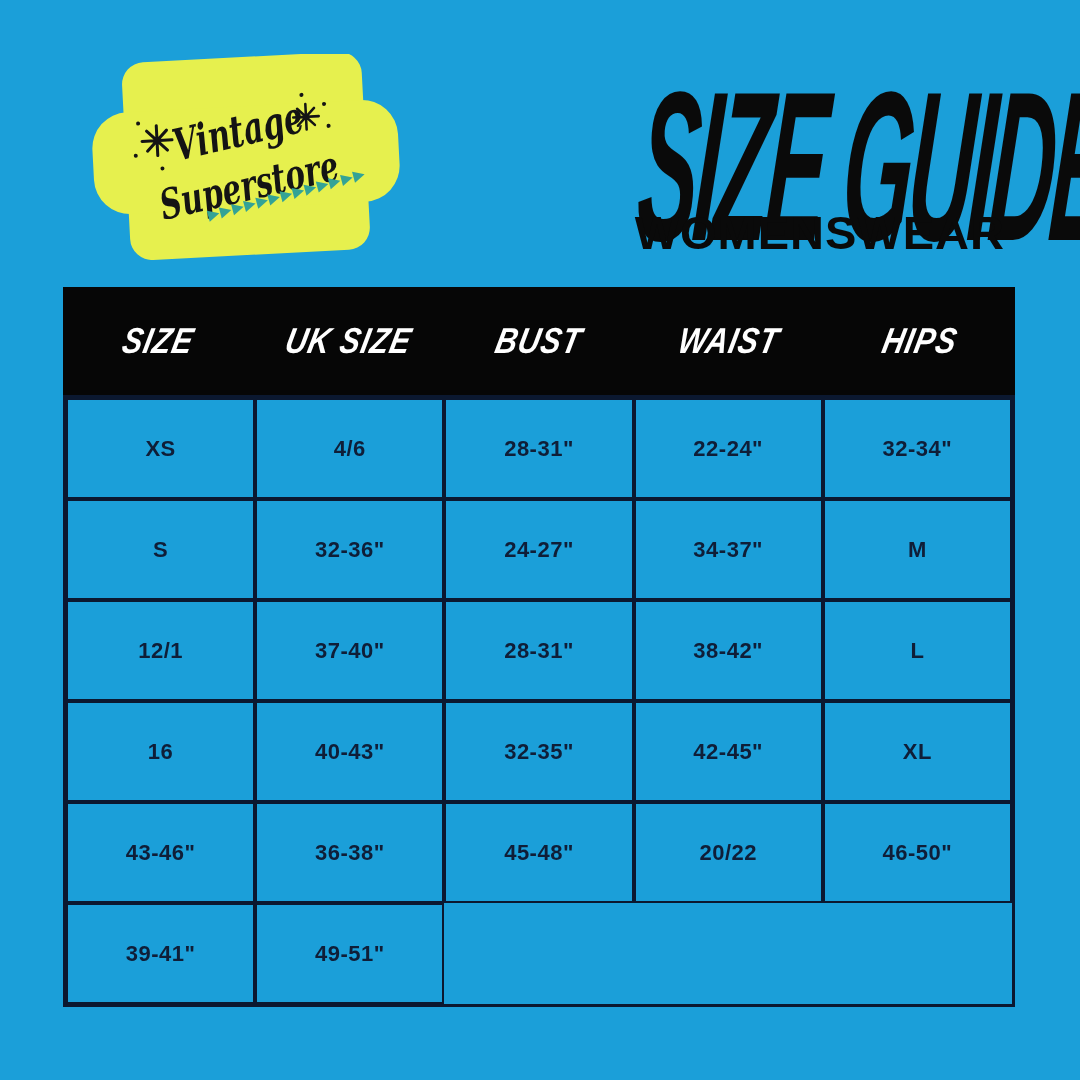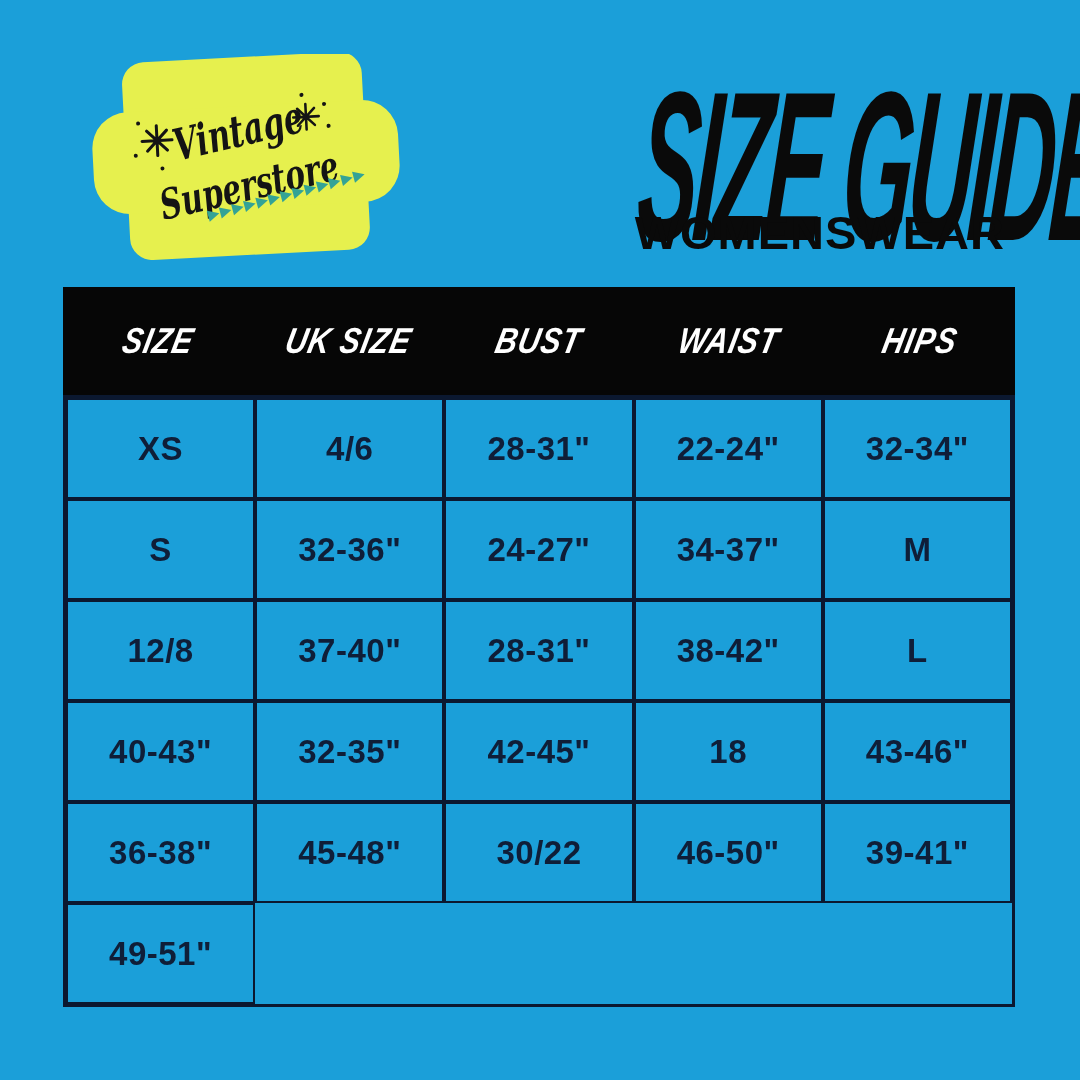--- a/index.html
+++ b/index.html
@@ -87,21 +87,21 @@
     grid-template-columns: repeat(5, 1fr);
     border: 3px solid var(--grid-border, #0B1830);
   }
   .td {
     height: 101px;
     border: 2px solid var(--grid-border, #0B1830);
     display: flex;
     align-items: center;
     justify-content: center;
     font-weight: bold;
-    font-size: 33px;
+    font-size: 22px;
     letter-spacing: 0.5px;
     color: var(--cell-text, #0F1E38);
   }
 </style>
 </head>
 <body>
 
 <div class="logo-badge">
   <svg viewBox="0 0 312 206" width="312" height="206">
     <g transform="rotate(-3 156 103)">
@@ -147,30 +147,31 @@
       <div class="td">XS</div>
       <div class="td">4/6</div>
       <div class="td">28-31"</div>
       <div class="td">22-24"</div>
       <div class="td">32-34"</div>
       <div class="td">S</div>
       <div class="td">32-36"</div>
       <div class="td">24-27"</div>
       <div class="td">34-37"</div>
       <div class="td">M</div>
-      <div class="td">12/8</div>
+      <div class="td">12/1</div>
       <div class="td">37-40"</div>
       <div class="td">28-31"</div>
       <div class="td">38-42"</div>
       <div class="td">L</div>
+      <div class="td">16</div>
       <div class="td">40-43"</div>
       <div class="td">32-35"</div>
       <div class="td">42-45"</div>
-      <div class="td">18</div>
+      <div class="td">XL</div>
       <div class="td">43-46"</div>
       <div class="td">36-38"</div>
       <div class="td">45-48"</div>
-      <div class="td">30/22</div>
+      <div class="td">20/22</div>
       <div class="td">46-50"</div>
       <div class="td">39-41"</div>
       <div class="td">49-51"</div>
     </div>
 </div>
 
 </body></html>

